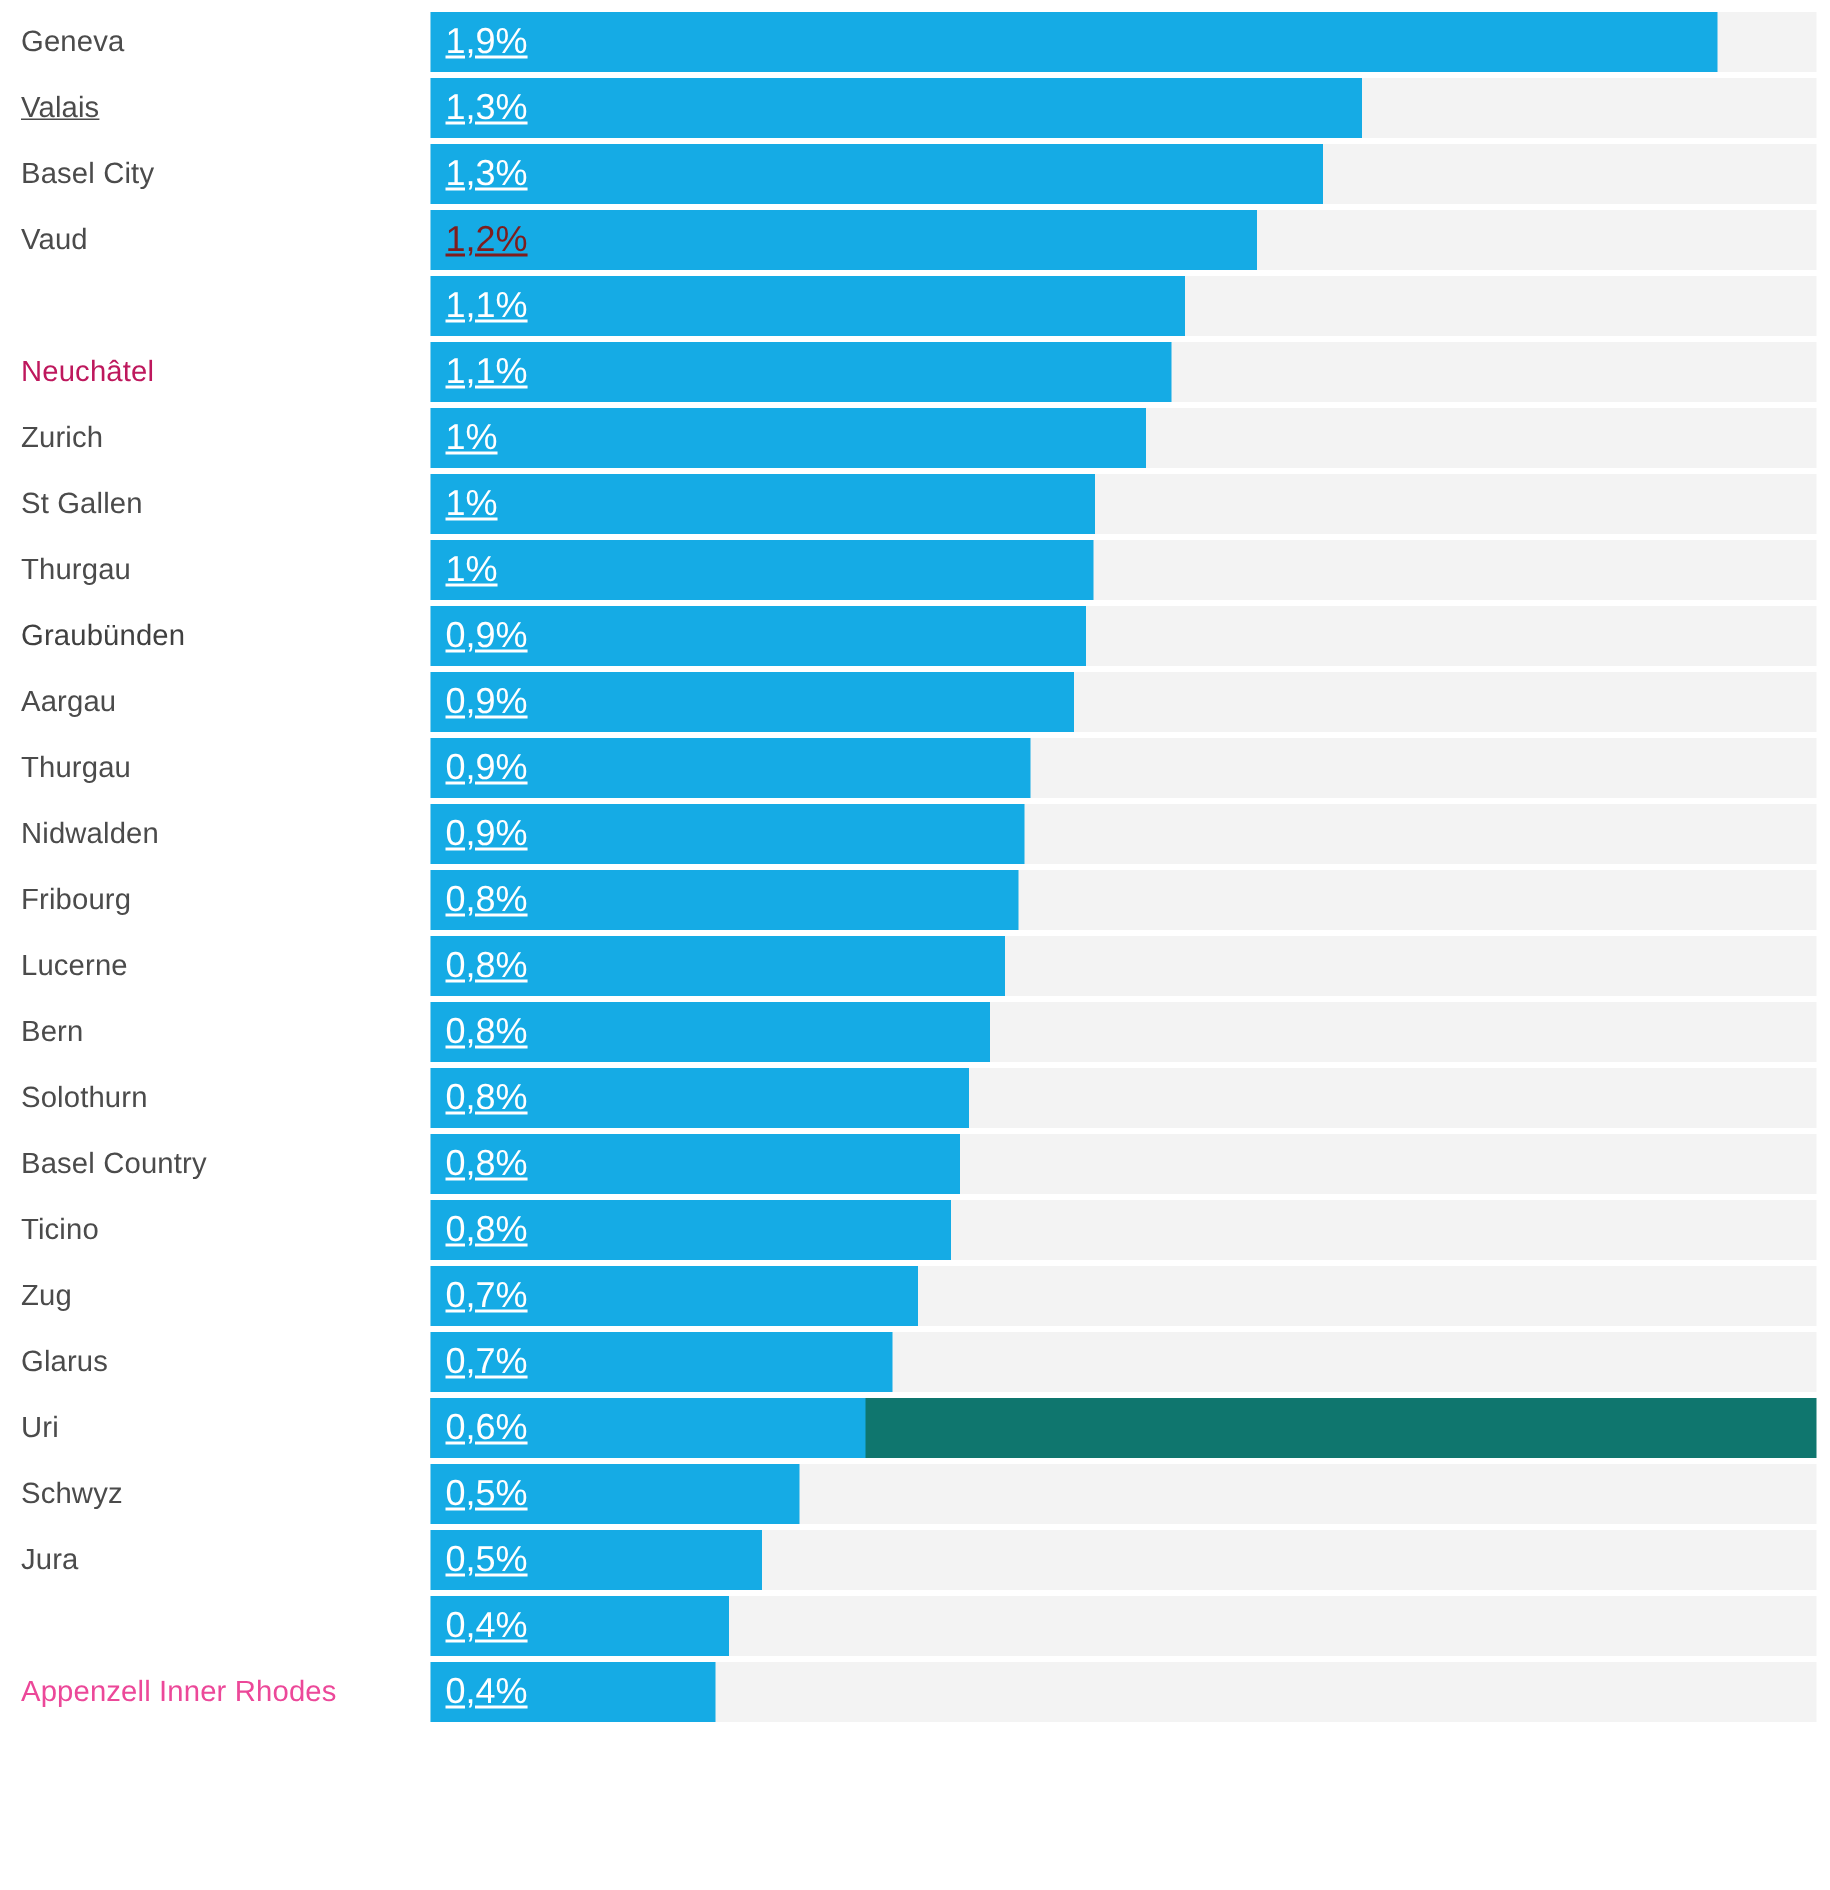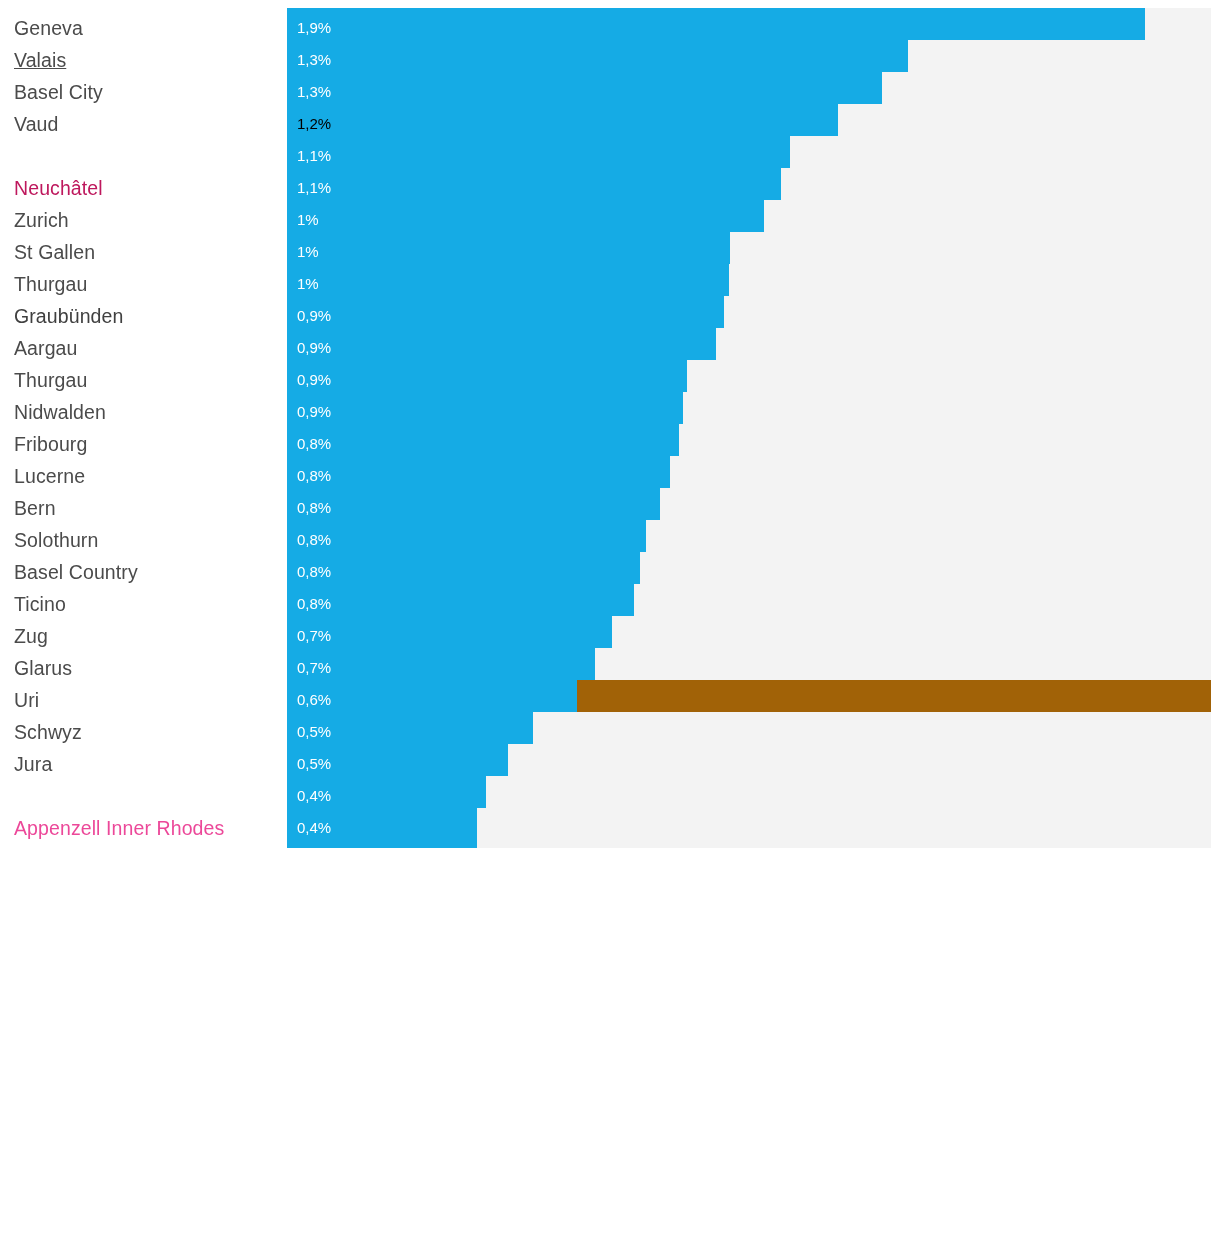--- a/index.html
+++ b/index.html
@@ -18,21 +18,21 @@
   #chart-root {
     position: relative;
     width: 1220px;
     height: 1260px;
     background: #ffffff;
   }
 
   .bar-row {
     position: relative;
     height: 24px;
-    margin-bottom: 8px;
+    margin-bottom: 20px;
     display: flex;
     align-items: center;
     padding-left: 36px;
   }
   .bar-row:first-child { margin-top: 8px; }
 
   .row-label {
     position: absolute;
     left: 14px;
     top: 0;
@@ -62,24 +62,25 @@
     height: 40px;
     background: #15abe5;
   }
 
   .bar-value {
     position: absolute;
     left: 10px;
     top: 0;
     height: 40px;
     line-height: 40px;
-    font-size: 15px;
+    font-size: 24px;
     color: #ffffff;
     white-space: nowrap;
     font-weight: 400;
+    text-decoration: underline;
   }
 </style>
 </head>
 <body>
 
 <div id="chart-root" style="background: rgb(255, 255, 255);">
   <div id="rows">
       <div class="bar-row">
         <div class="row-label" style="color: rgb(75, 75, 75);">Geneva</div>
         <div class="track" style="background: rgb(243, 243, 243);">
@@ -101,21 +102,21 @@
         <div class="track" style="background: rgb(243, 243, 243);">
           <div class="bar-fill" style="width: 64.4%; background: rgb(21, 171, 229);">
             <div class="bar-value" style="color: rgb(255, 255, 255);">1,3%</div>
           </div>
         </div>
       </div>
       <div class="bar-row">
         <div class="row-label" style="color: rgb(75, 75, 75);">Vaud</div>
         <div class="track" style="background: rgb(243, 243, 243);">
           <div class="bar-fill" style="width: 59.6%; background: rgb(21, 171, 229);">
-            <div class="bar-value" style="color: #000000;">1,2%</div>
+            <div class="bar-value" style="color: #7f1d1d;">1,2%</div>
           </div>
         </div>
       </div>
       <div class="bar-row">
         <div class="track" style="background: rgb(243, 243, 243);">
           <div class="bar-fill" style="width: 54.4%; background: rgb(21, 171, 229);">
             <div class="bar-value" style="color: rgb(255, 255, 255);">1,1%</div>
           </div>
         </div>
       </div>
@@ -242,21 +243,21 @@
       <div class="bar-row">
         <div class="row-label" style="color: rgb(75, 75, 75);">Glarus</div>
         <div class="track" style="background: rgb(243, 243, 243);">
           <div class="bar-fill" style="width: 33.3%; background: rgb(21, 171, 229);">
             <div class="bar-value" style="color: rgb(255, 255, 255);">0,7%</div>
           </div>
         </div>
       </div>
       <div class="bar-row">
         <div class="row-label" style="color: rgb(75, 75, 75);">Uri</div>
-        <div class="track" style="background: #a16207;">
+        <div class="track" style="background: #0f766e;">
           <div class="bar-fill" style="width: 31.4%; background: rgb(21, 171, 229);">
             <div class="bar-value" style="color: rgb(255, 255, 255);">0,6%</div>
           </div>
         </div>
       </div>
       <div class="bar-row">
         <div class="row-label" style="color: rgb(75, 75, 75);">Schwyz</div>
         <div class="track" style="background: rgb(243, 243, 243);">
           <div class="bar-fill" style="width: 26.6%; background: rgb(21, 171, 229);">
             <div class="bar-value" style="color: rgb(255, 255, 255);">0,5%</div>

